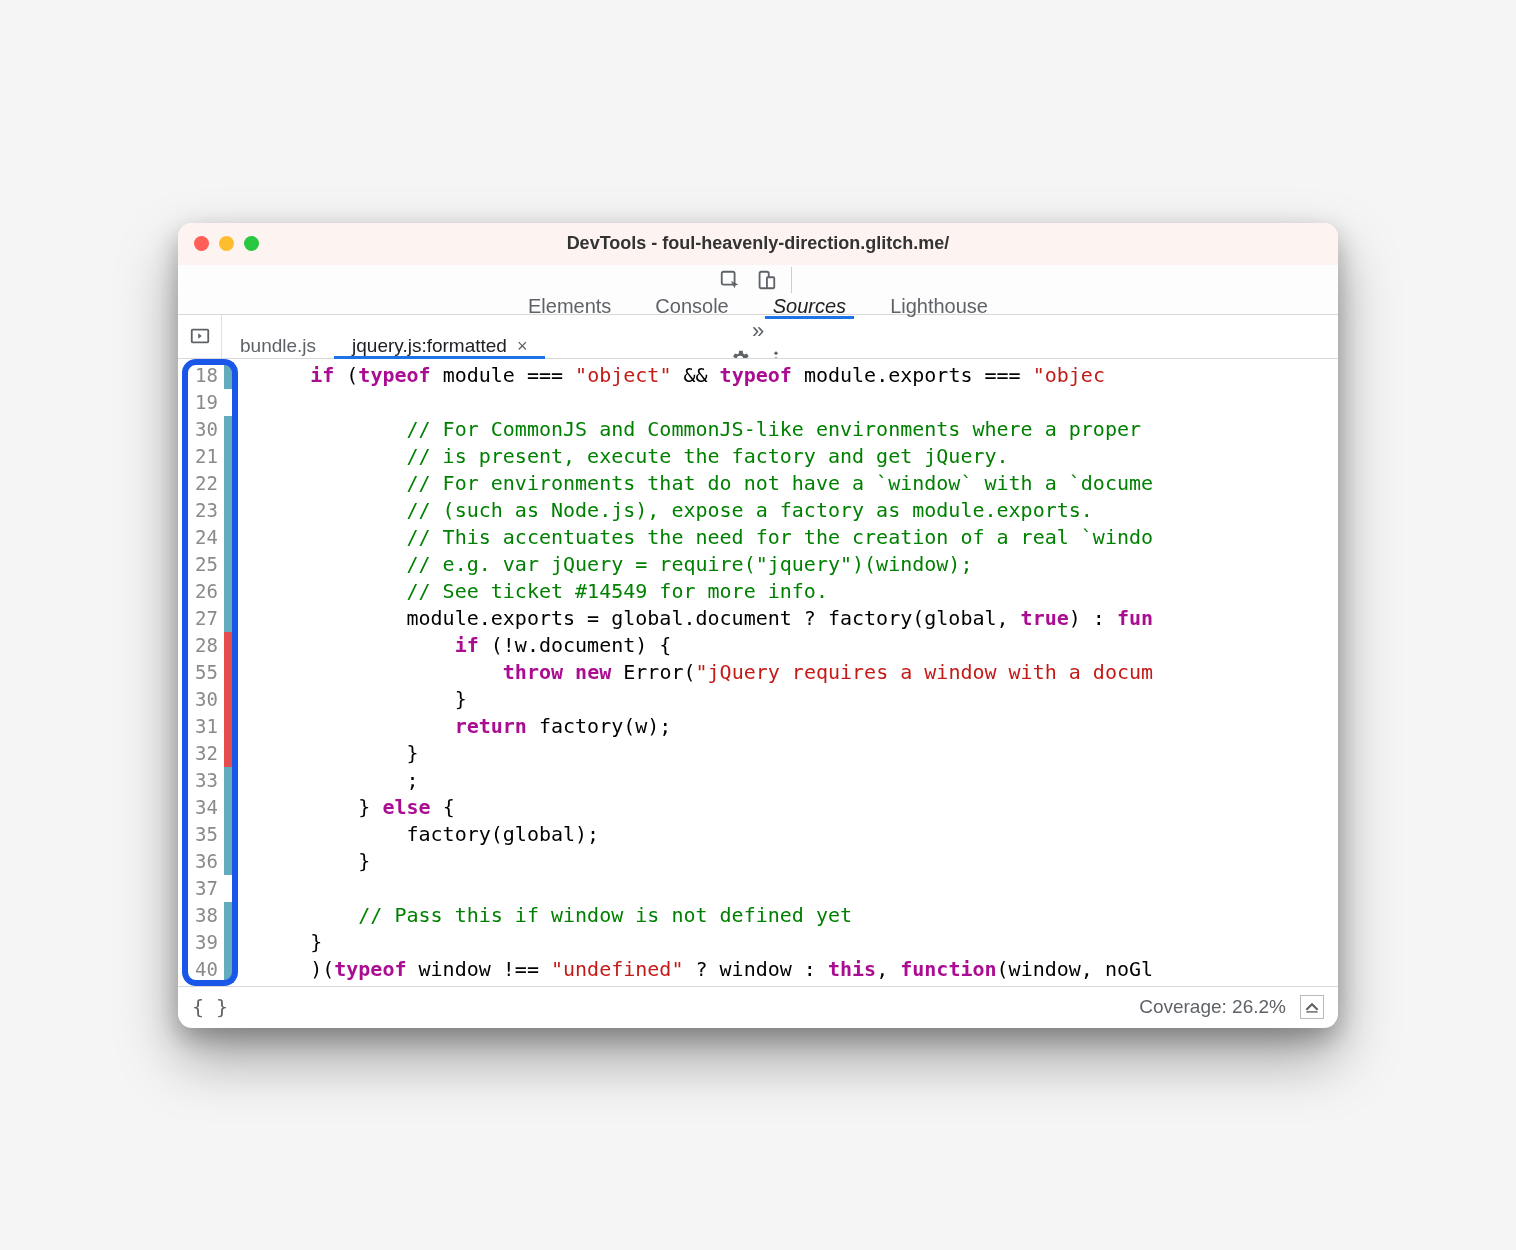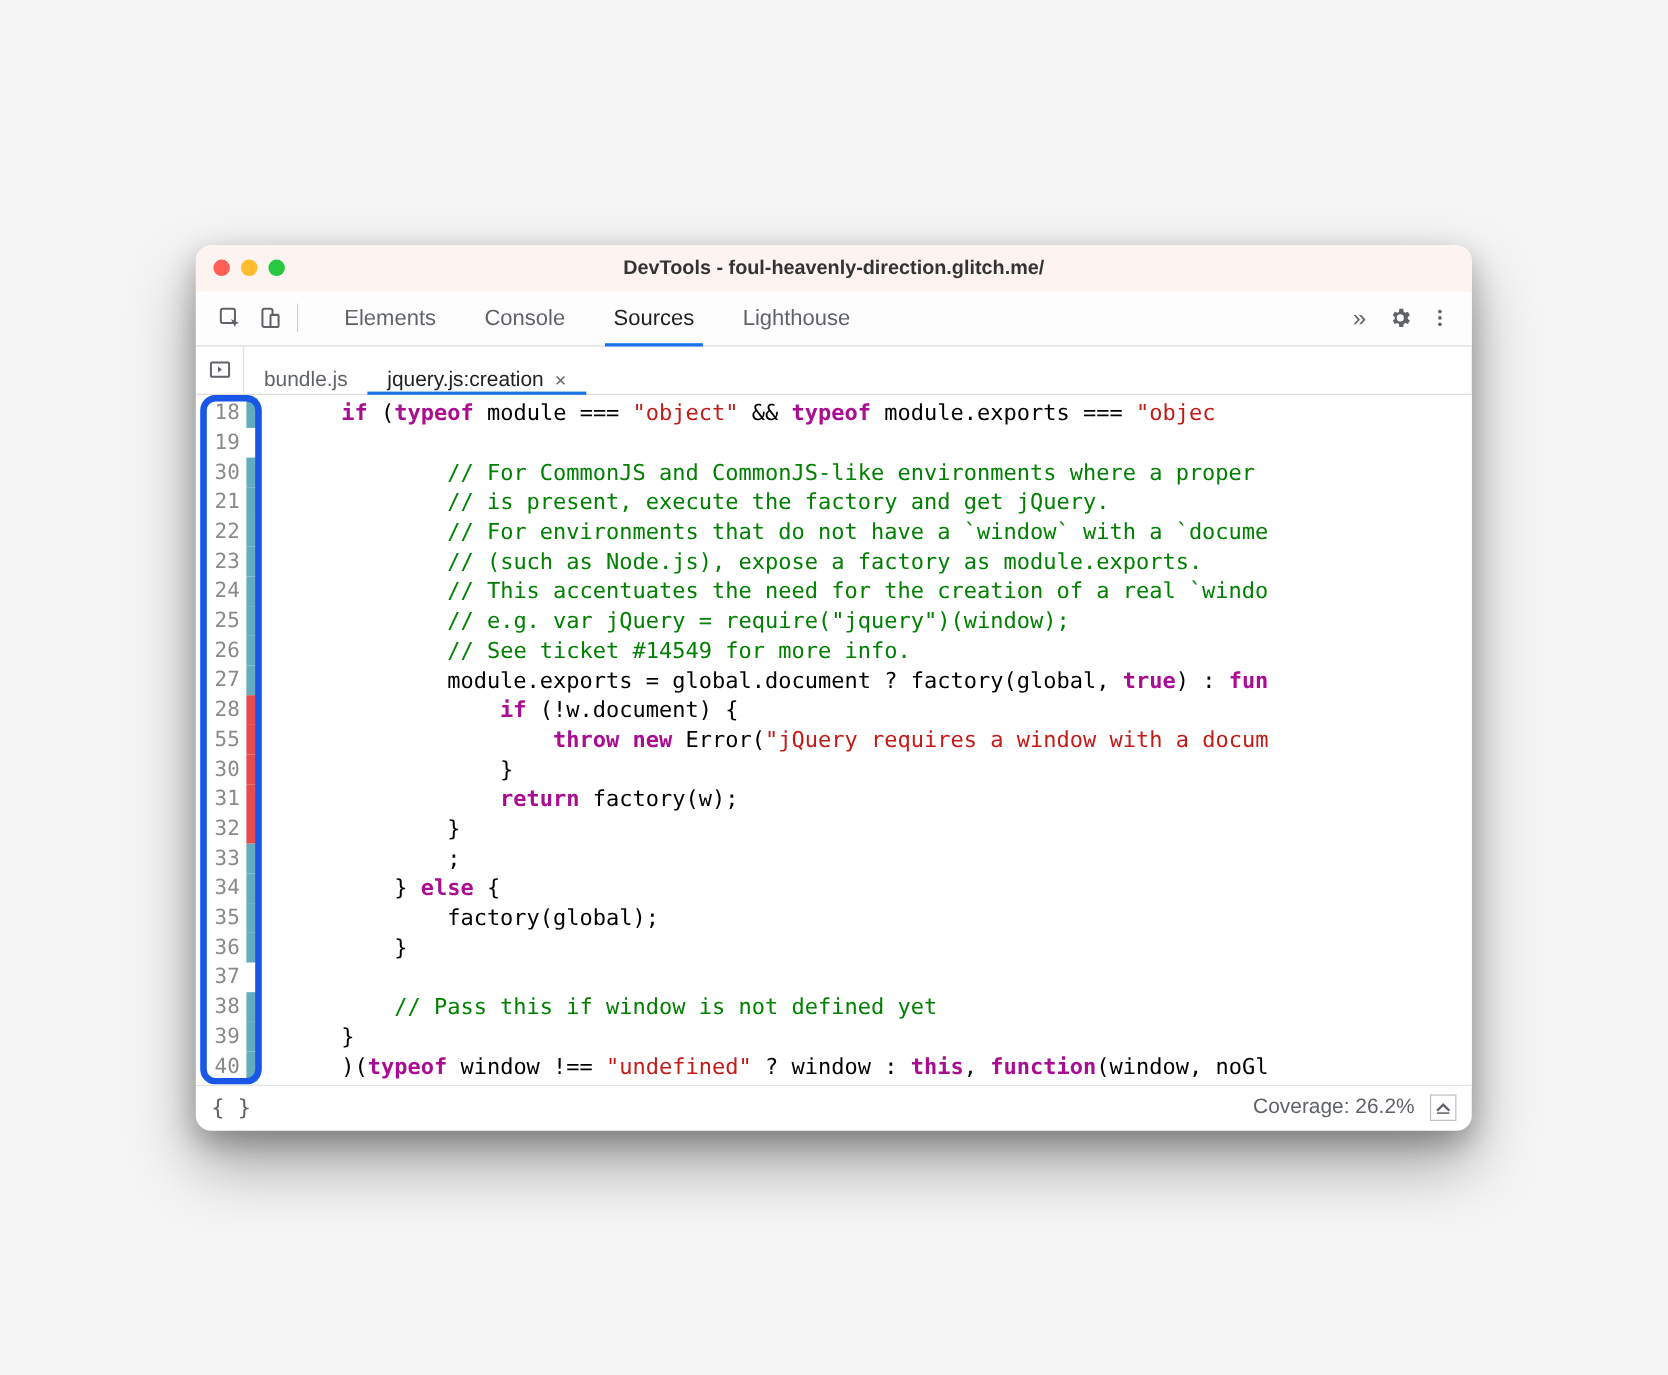--- a/index.html
+++ b/index.html
@@ -49,20 +49,21 @@
     color: #333;
   }
   
   .toolbar {
     display: flex;
     align-items: center;
     height: 50px;
     border-bottom: 1px solid #d8d8d8;
     background: #fdfdfd;
     padding: 0 6px;
+    flex-direction: column;
   }
   .tb-left {
     display: flex;
     align-items: center;
     gap: 6px;
     padding: 0 10px;
   }
   .tb-icon {
     width: 30px; height: 30px;
     display:flex;align-items:center;justify-content:center;
@@ -86,20 +87,21 @@
     padding: 0 22px;
     display: flex;
     align-items: center;
     font-size: 20px;
     color: #5f6368;
     position: relative;
     cursor: pointer;
   }
   .tab.active {
     color: #202124;
+    font-style: italic;
   }
   .tab.active::after {
     content:"";
     position:absolute;
     left: 14px; right: 14px; bottom: -1px;
     height: 3px;
     background: #1a73e8;
   }
   .tb-right {
     display:flex;
@@ -279,21 +281,21 @@
       <svg width="22" height="22" viewBox="0 0 24 24" fill="none" stroke="#5f6368" stroke-width="2">
           <rect x="3" y="5" width="18" height="14" rx="1"></rect>
           <path d="M10 9l4 3-4 3z" fill="#5f6368" stroke="none"></path>
         </svg>
     </div>
     <div class="filetabs" id="file-tabs">
         <div class="filetab inactive">
           <span>bundle.js</span>
         </div>
         <div class="filetab active">
-          <span>jquery.js:creation</span>
+          <span>jquery.js:formatted</span>
           <span class="close-x">×</span>
         </div>
       </div>
   </div>
 
   <div class="code-area">
     <div class="gutter" id="gutter" style="position:relative">
       <div class="highlight-ring"></div>
     <div class="gline">
           <span class="lineno">18</span>

